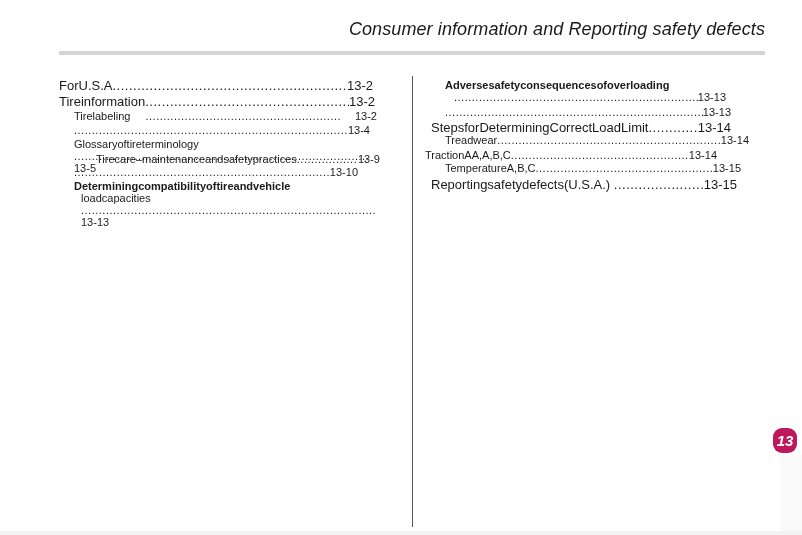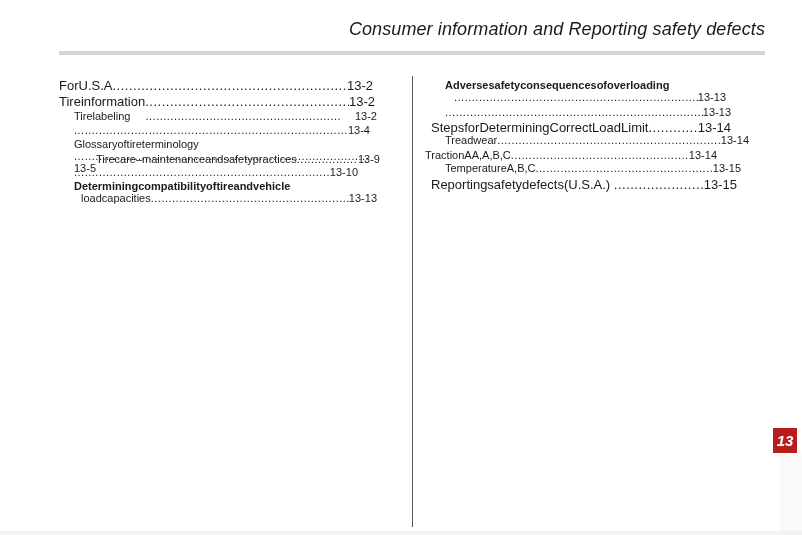--- a/index.html
+++ b/index.html
@@ -10,23 +10,23 @@
     .rule { position: absolute; left: 59px; top: 51px; width: 706px; height: 4px; background: #d4d4d4; }
     .divider { position: absolute; left: 412px; top: 76px; width: 1px; height: 451px; background: #555; }
     .row { position: absolute; white-space: nowrap; display: flex; }
     .row .lbl { white-space: nowrap; }
     .row .dots { flex: 1; overflow: hidden; white-space: nowrap; letter-spacing: 0.5px; }
     .row .dots::before { content: "........................................................................................................................................................................"; }
     .row .pg { white-space: nowrap; }
     .l1 { font-size: 13px; }
     .l2 { font-size: 11px; }
     .cont { position: absolute; white-space: nowrap; font-size: 11px; font-weight: bold; }
-    .tab { position: absolute; left: 773px; top: 428px; width: 24px; height: 25px; background: #b91c1c;
+    .tab { position: absolute; left: 773px; top: 428px; width: 24px; height: 25px; background: #be185d;
            color: #fff; font-weight: bold; font-style: italic; font-size: 15px; text-align: center;
-           line-height: 25px; }
+           line-height: 25px; border-radius: 9px; }
     .edge { position: absolute; left: 780px; top: 455px; width: 22px; height: 80px; background: #fafafa; }
     .bottom { position: absolute; left: 0; top: 531px; width: 802px; height: 4px; background: #f3f3f3; }
   </style>
 </head>
 <body>
 
 <div class="title">Consumer information and Reporting safety defects</div>
 <div class="rule"></div>
 <div class="divider"></div>
 
@@ -57,21 +57,21 @@
 <div class="row l2" style="left:74px; top:153px; width:284px;margin-left:22px;">
   <span class="lbl">Tirecare–maintenanceandsafetypractices</span>
     <span class="dots"></span>
     <span class="pg">13-9</span>
 </div>
 <div class="row l2" style="left:74px; top:166px; width:284px;">
     <span class="dots"></span>
     <span class="pg">13-10</span>
 </div>
 <div class="cont" style="left:74px; top:180px;">Determiningcompatibilityoftireandvehicle</div>
-<div class="row l2" style="left:81px; top:192px; width:296px;">
+<div class="row l2" style="left:81px; top:192px; width:296px;flex-direction:column;">
   <span class="lbl">loadcapacities</span>
     <span class="dots"></span>
     <span class="pg">13-13</span>
 </div>
 
 <div class="cont" style="left:445px; top:79px;">Adversesafetyconsequencesofoverloading</div>
 <div class="row l2" style="left:454px; top:91px; width:272px;">
     <span class="dots"></span>
     <span class="pg">13-13</span>
 </div>

